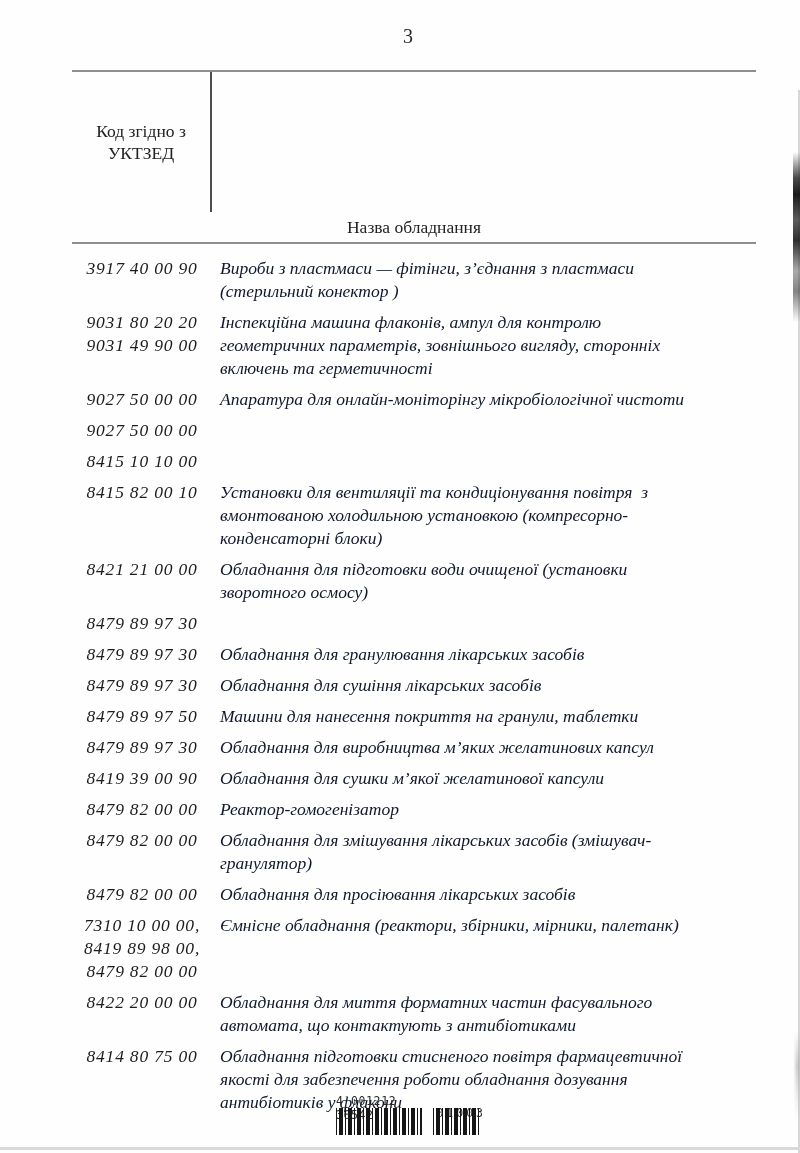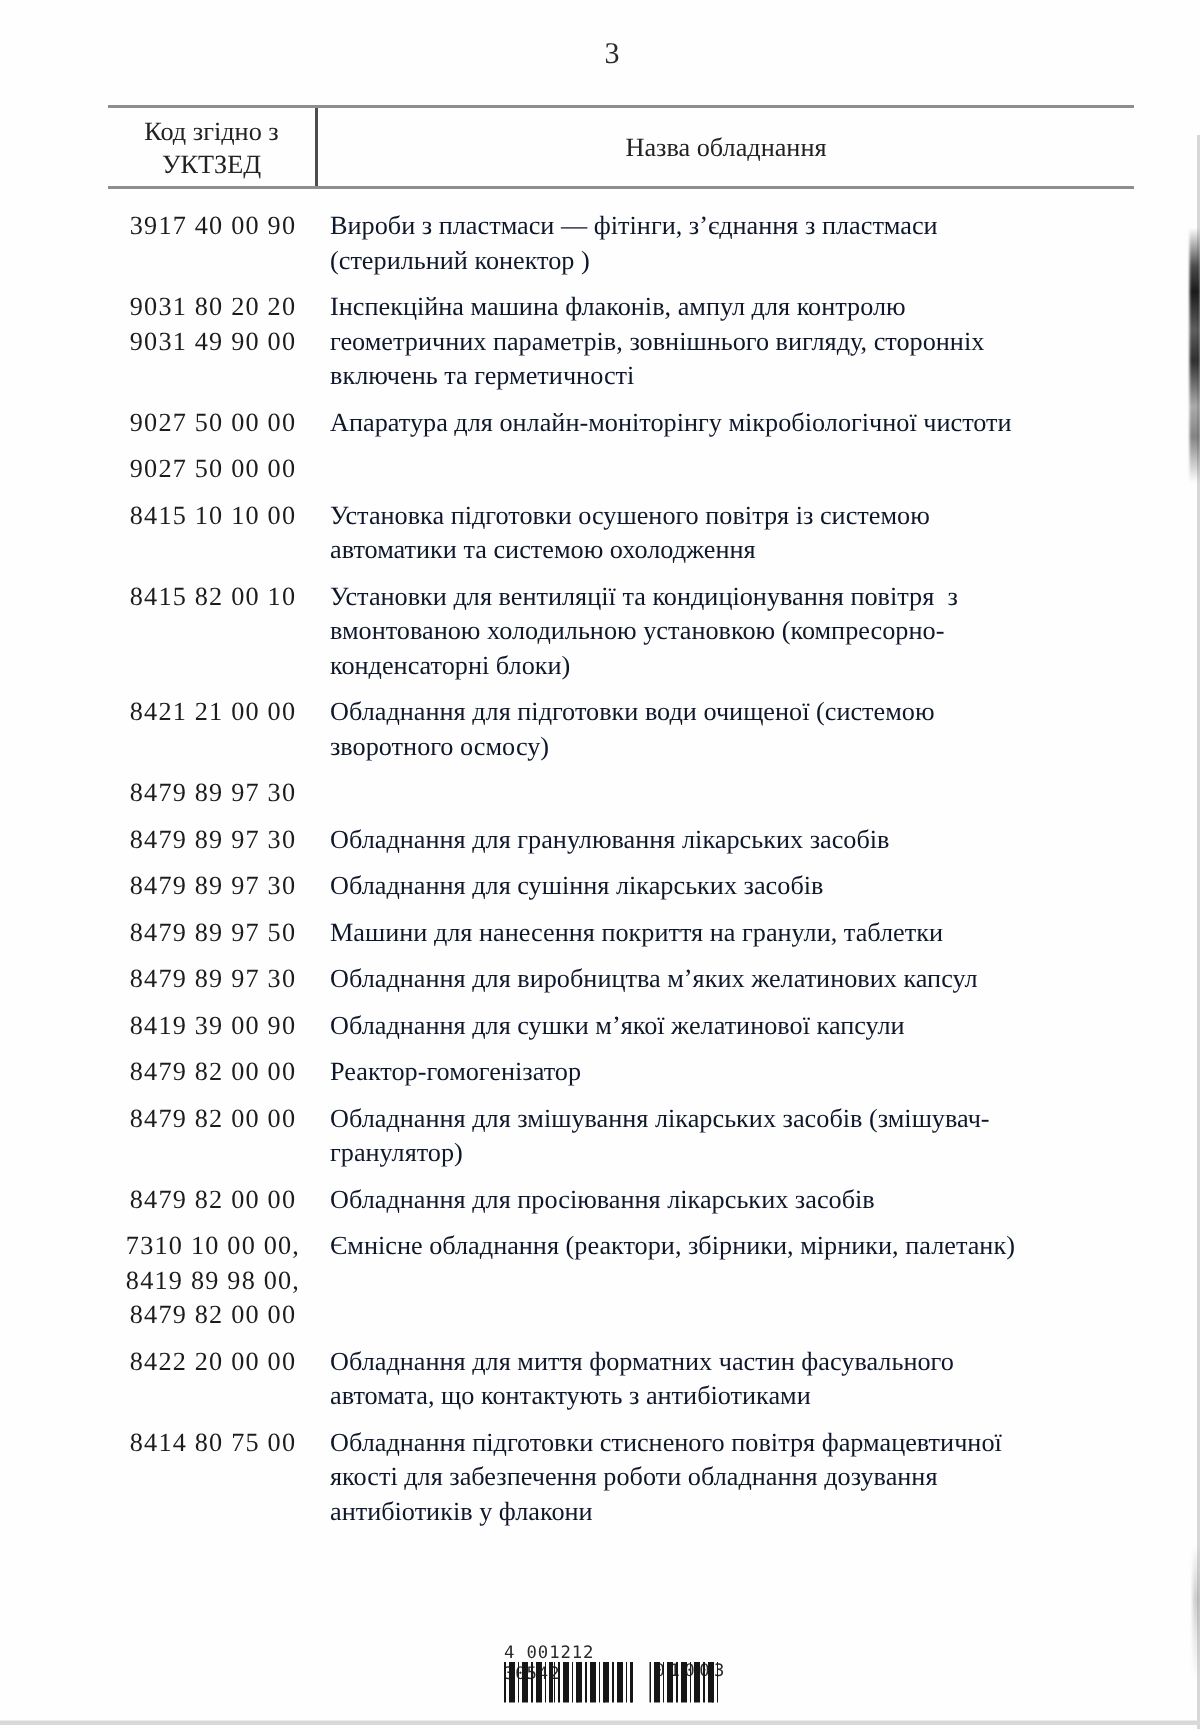--- a/index.html
+++ b/index.html
@@ -25,37 +25,38 @@
   }
   .doc-table {
     position: absolute;
     left: 72px; top: 70px; width: 684px;
   }
   .thead {
     display: flex;
     align-items: stretch;
     border-top: 2px solid #8e8e8e;
     border-bottom: 2px solid #8e8e8e;
+    flex-direction: column;
   }
   .th { font-size: 17.5px; line-height: 22px; color: #222; }
   .th-code {
     width: 140px; flex: 0 0 140px;
     box-sizing: border-box;
     border-right: 2px solid #4d4d4d;
     display: flex; align-items: center; justify-content: center;
     text-align: center;
     padding: 4px 8px;
   }
   .th-name {
     flex: 1;
     display: flex; align-items: center; justify-content: center;
     text-align: center;
     padding: 4px 20px;
   }
-  .tbody { padding-top: 13px; }
+  .tbody { padding-top: 13px; font-style: italic; }
   .row { display: flex; margin-bottom: 8px; }
   .row-codes { width: 140px; flex: 0 0 140px; text-align: center; }
   .code-line {
     font-size: 17.5px; line-height: 23px;
     letter-spacing: 0.8px;
     white-space: nowrap;
     color: #1c1c1c;
   }
   .row-name {
     margin-left: 8px;
@@ -155,36 +156,34 @@
   </div>
         <div class="row">
     <div class="row-codes">
             <div class="code-line">9027 50 00 00</div>
           </div>
   </div>
         <div class="row">
     <div class="row-codes">
             <div class="code-line">8415 10 10 00</div>
           </div>
-    <div class="row-name">Установка підготовки осушеного повітря із системою
-автоматики та системою охолодження</div>
   </div>
         <div class="row">
     <div class="row-codes">
             <div class="code-line">8415 82 00 10</div>
           </div>
     <div class="row-name">Установки для вентиляції та кондиціонування повітря&nbsp; з
 вмонтованою холодильною установкою (компресорно-
 конденсаторні блоки)</div>
   </div>
         <div class="row">
     <div class="row-codes">
             <div class="code-line">8421 21 00 00</div>
           </div>
-    <div class="row-name">Обладнання для підготовки води очищеної (системою
+    <div class="row-name">Обладнання для підготовки води очищеної (установки
 зворотного осмосу)</div>
   </div>
         <div class="row">
     <div class="row-codes">
             <div class="code-line">8479 89 97 30</div>
           </div>
   </div>
         <div class="row">
     <div class="row-codes">
             <div class="code-line">8479 89 97 30</div>

